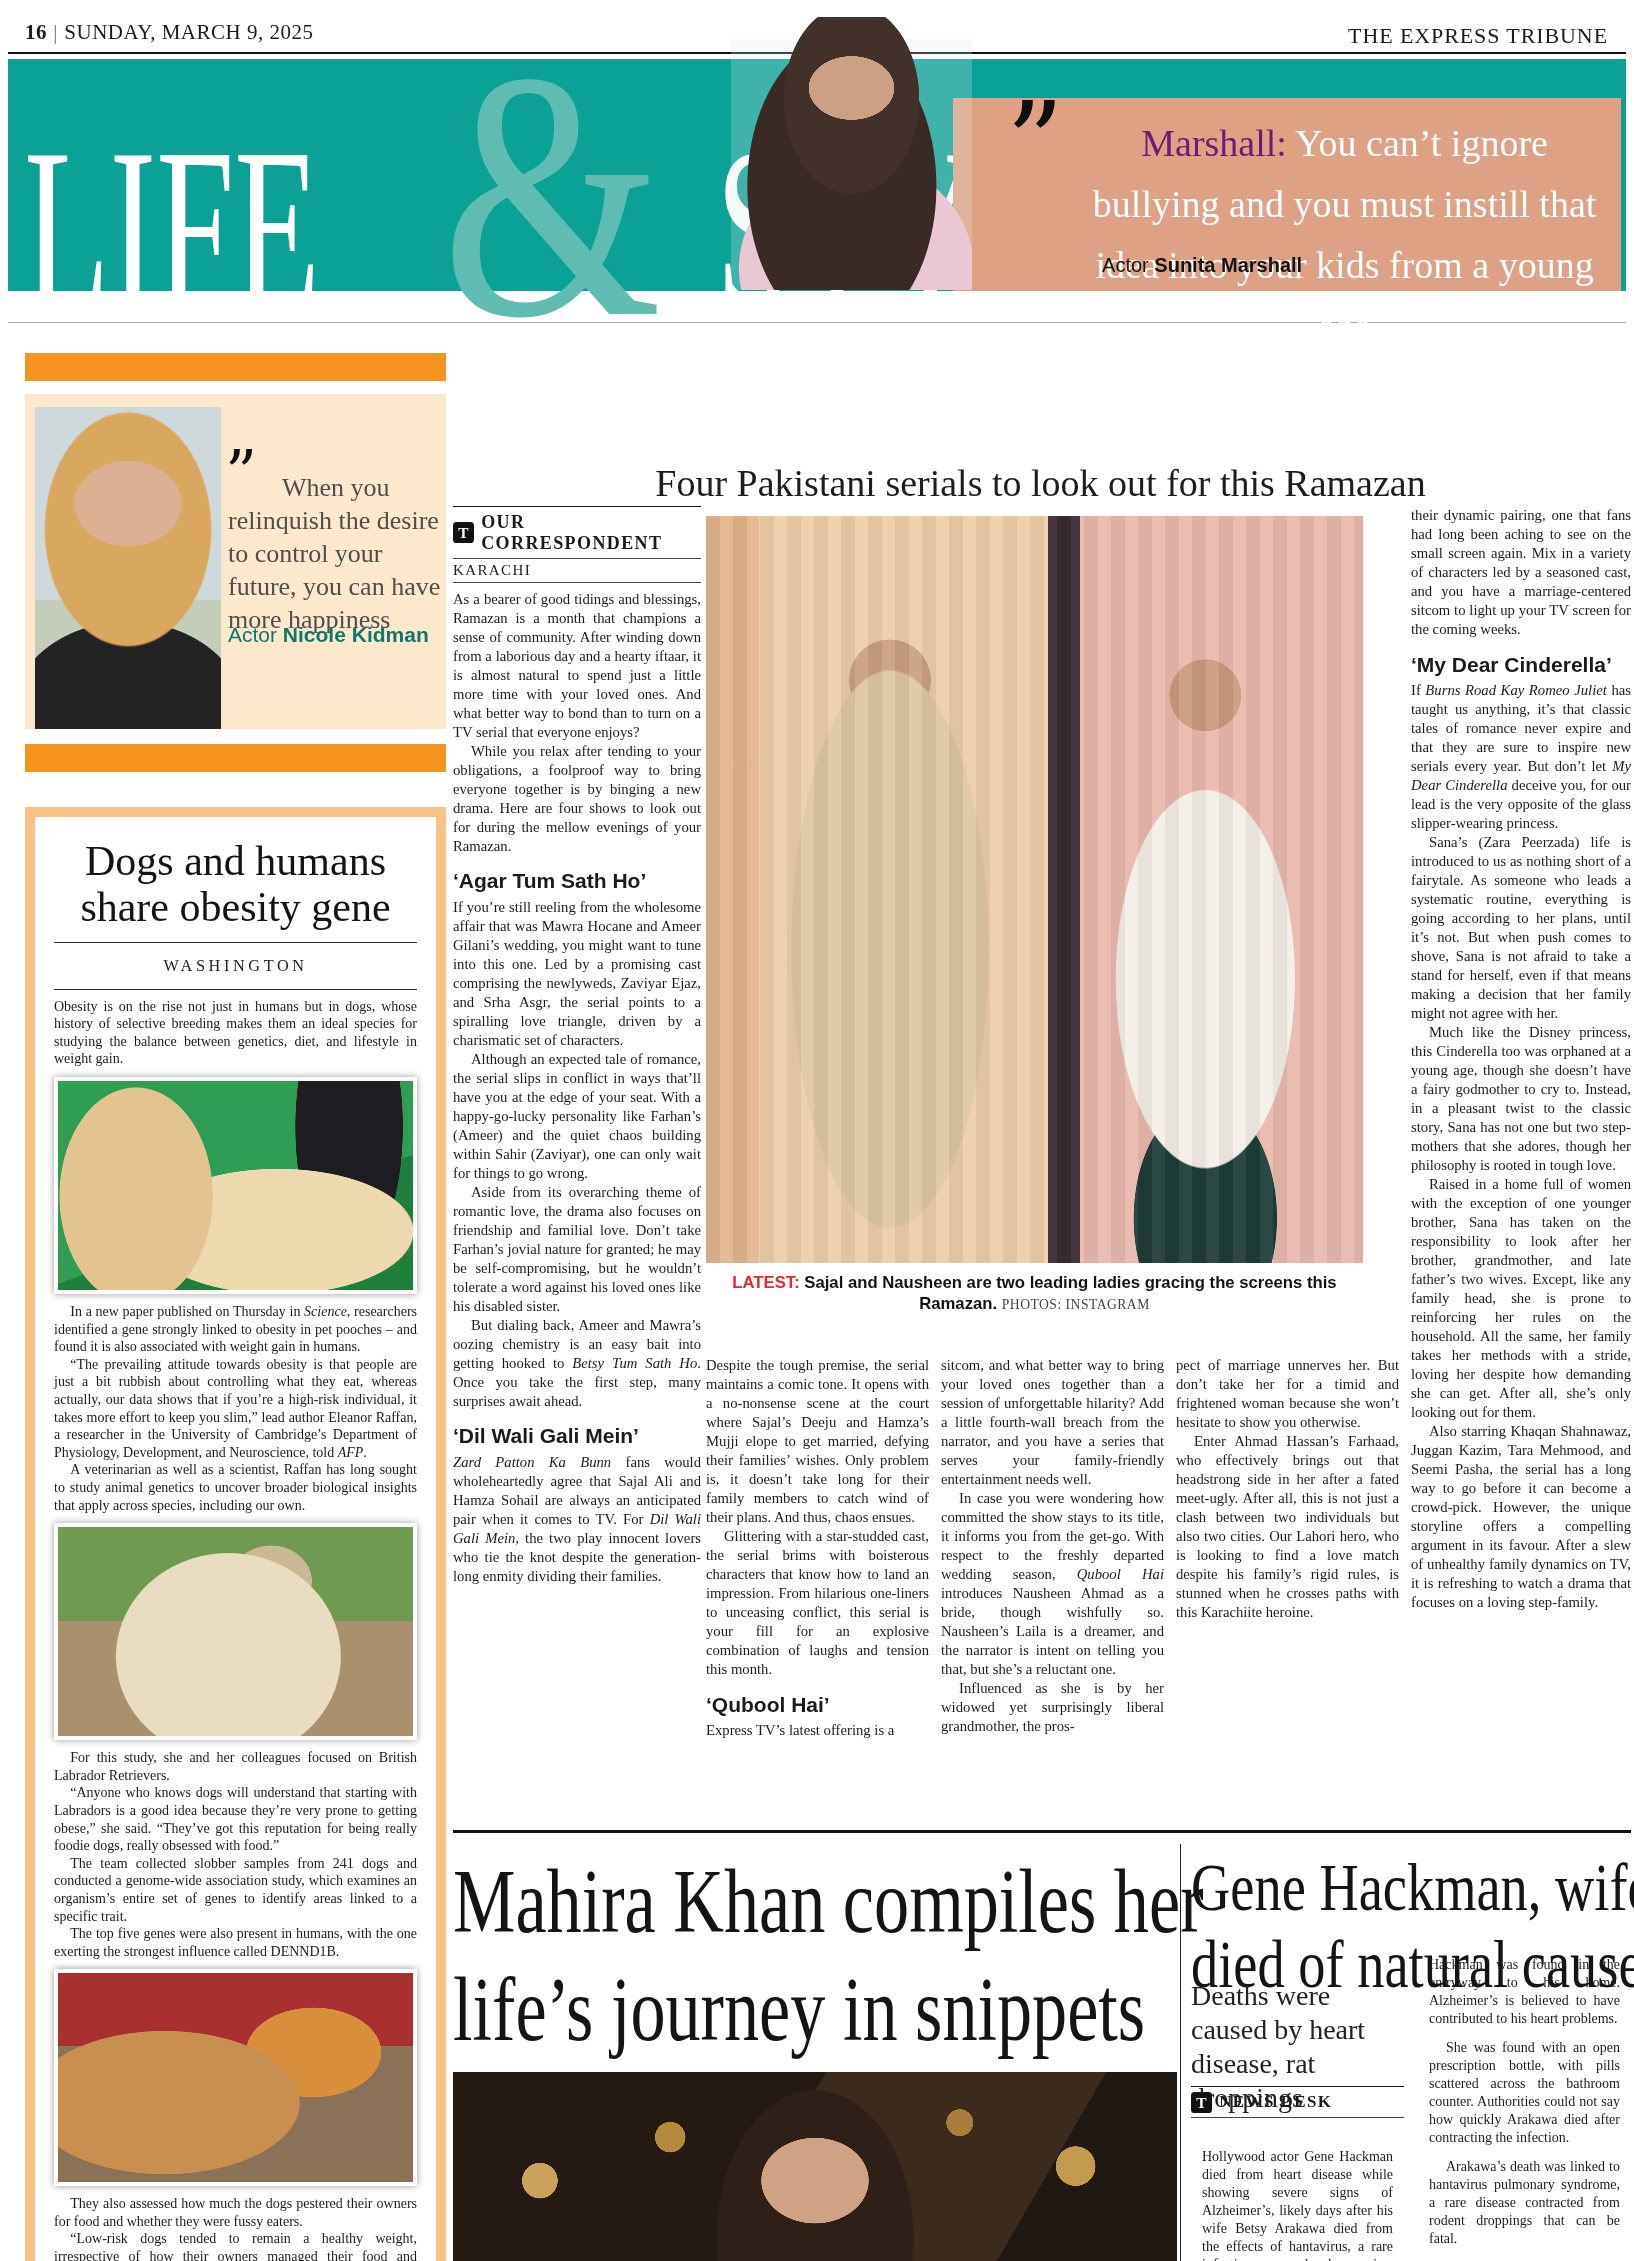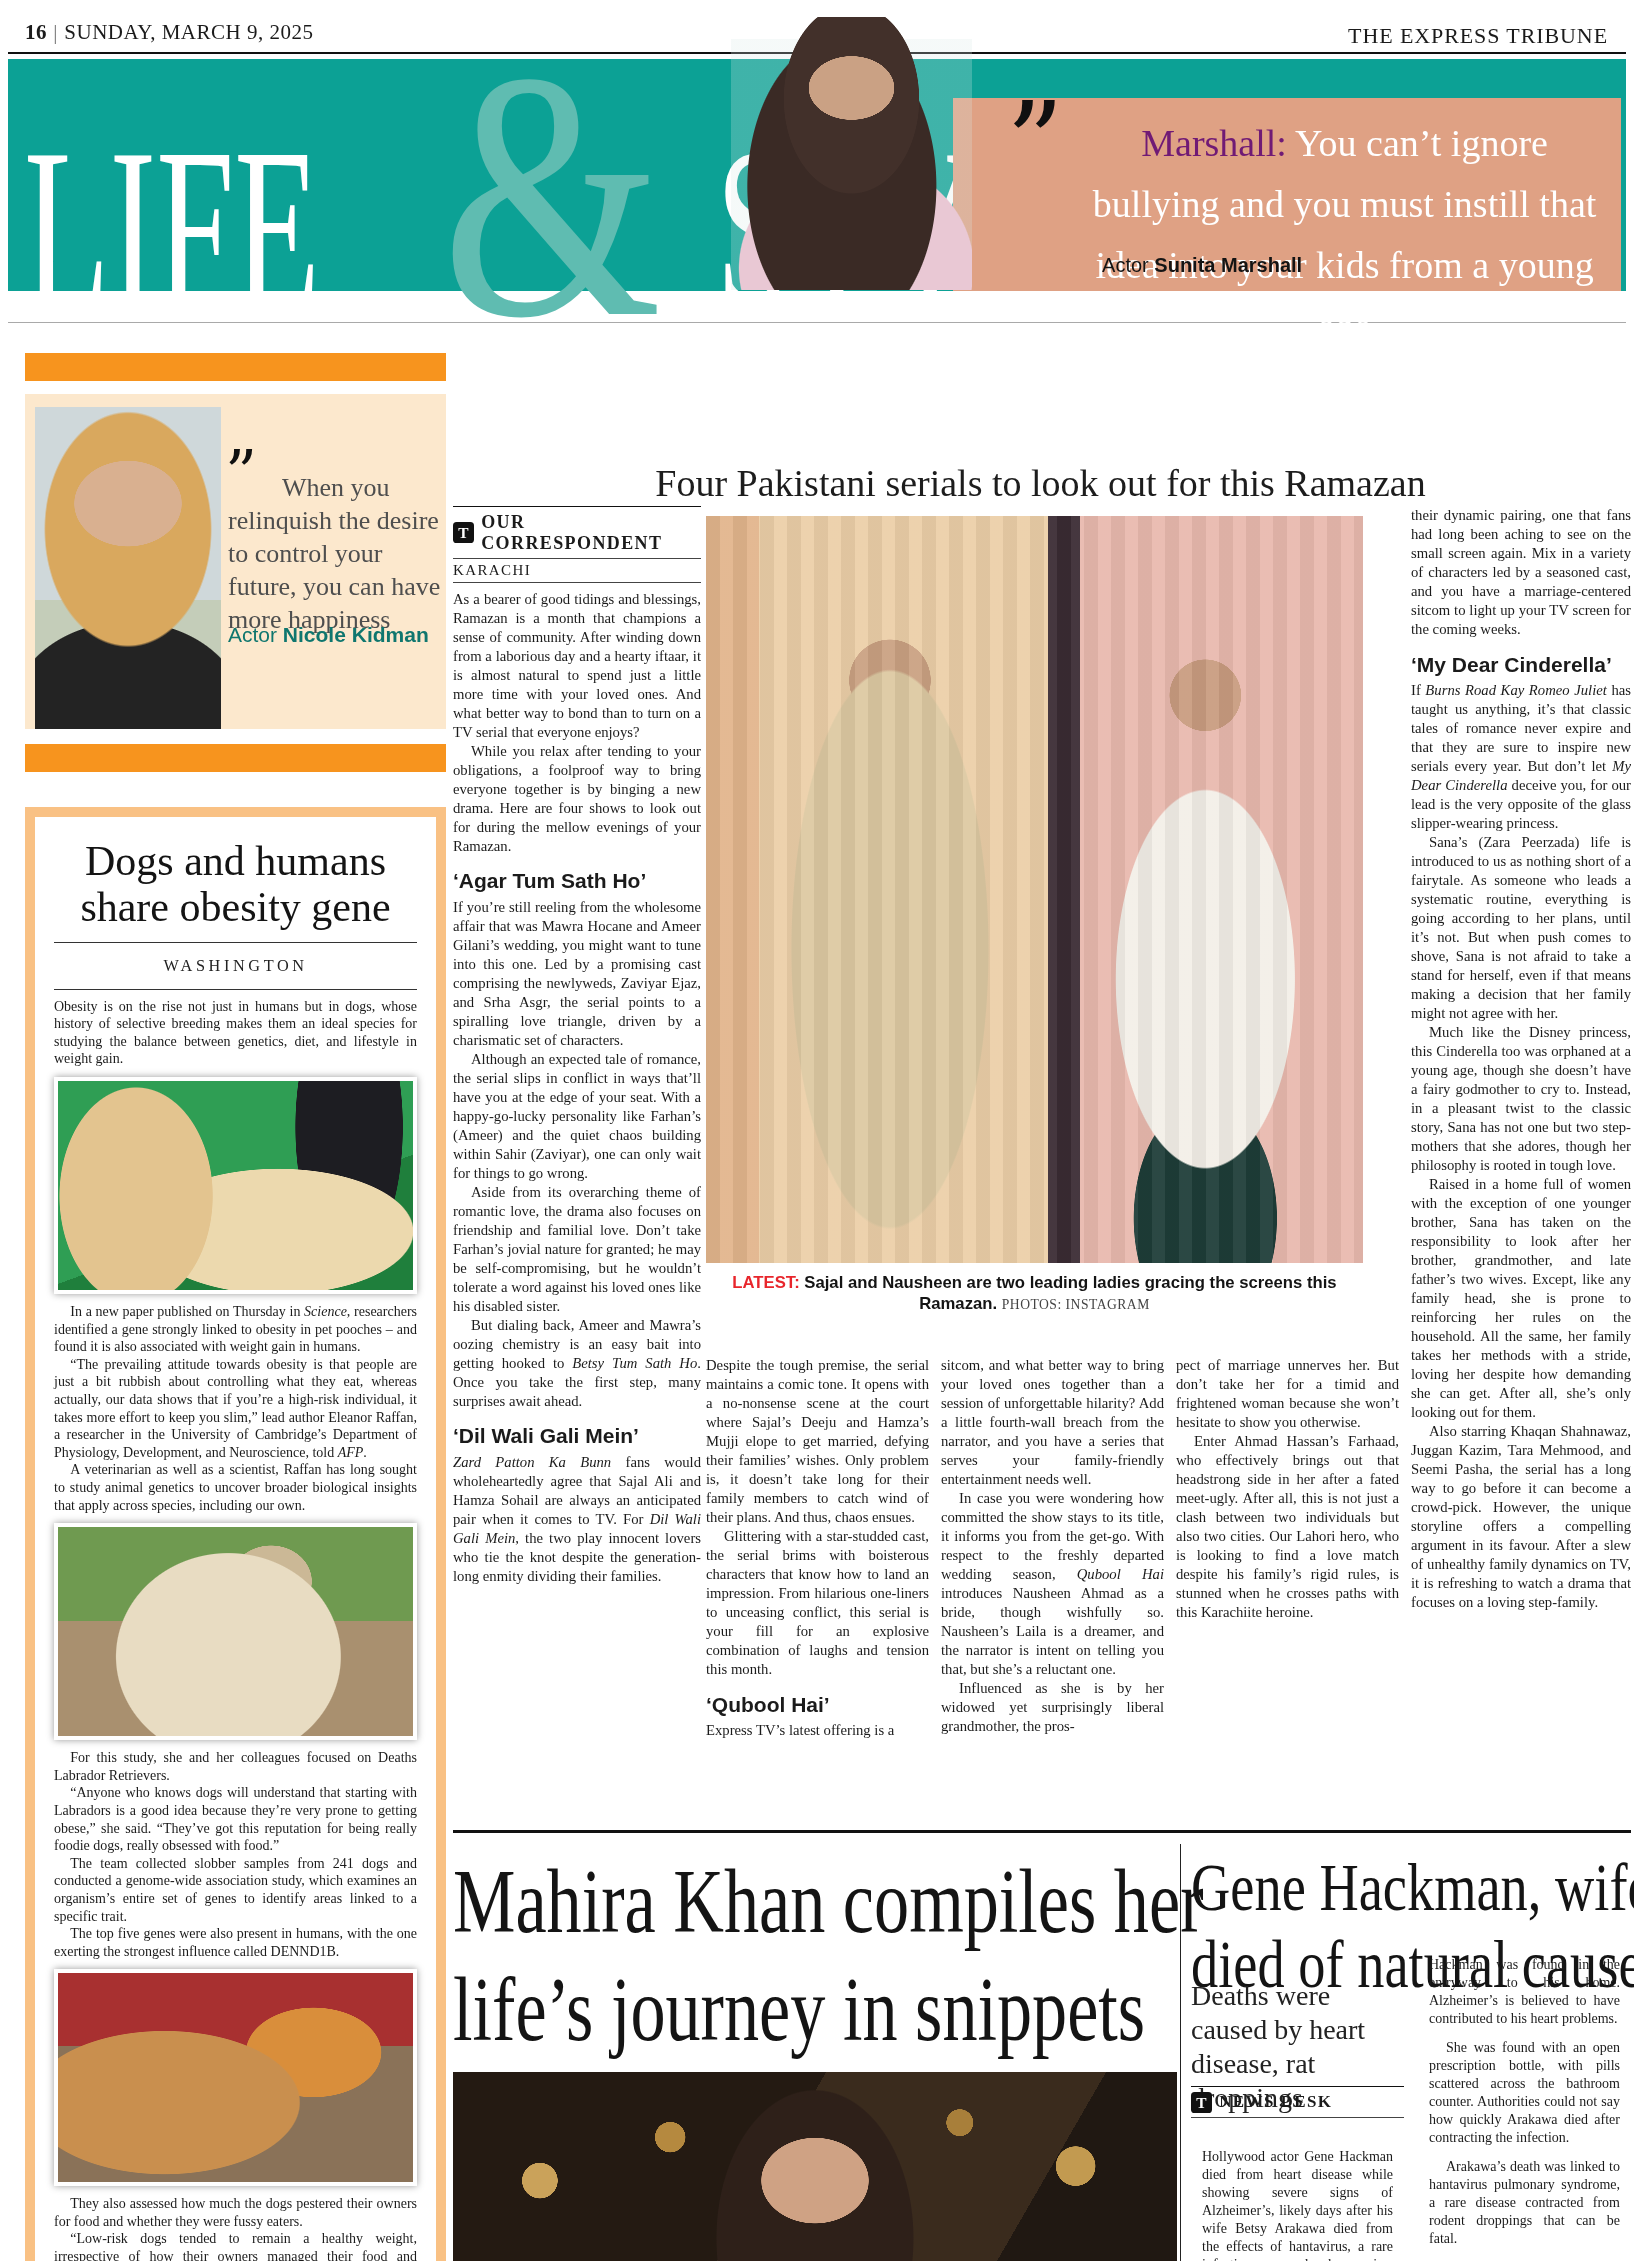--- a/index.html
+++ b/index.html
@@ -153,21 +153,21 @@
 
   <div class="abs dogs-box">
     <div class="dogs-hl">Dogs and humans share obesity gene</div>
     <div class="dateline-wrap">WASHINGTON</div>
     <p class="noind">Obesity is on the rise not just in humans but in dogs, whose history of selective breeding makes them an ideal species for studying the balance between genetics, diet, and lifestyle in weight gain.</p>
     <div class="side-photo photo-labs"></div>
     <p>In a new paper published on Thursday in <i>Science</i>, researchers identified a gene strongly linked to obesity in pet pooches – and found it is also associated with weight gain in humans.</p>
     <p>“The prevailing attitude towards obesity is that people are just a bit rubbish about controlling what they eat, whereas actually, our data shows that if you’re a high-risk individual, it takes more effort to keep you slim,” lead author Eleanor Raffan, a researcher in the University of Cambridge’s Department of Physiology, Development, and Neuroscience, told <i>AFP</i>.</p>
     <p>A veterinarian as well as a scientist, Raffan has long sought to study animal genetics to uncover broader biological insights that apply across species, including our own.</p>
     <div class="side-photo photo-pug"></div>
-    <p>For this study, she and her colleagues focused on Deaths Labrador Retrievers.</p>
+    <p>For this study, she and her colleagues focused on British Labrador Retrievers.</p>
     <p>“Anyone who knows dogs will understand that starting with Labradors is a good idea because they’re very prone to getting obese,” she said. “They’ve got this reputation for being really foodie dogs, really obsessed with food.”</p>
     <p>The team collected slobber samples from 241 dogs and conducted a genome-wide association study, which examines an organism’s entire set of genes to identify areas linked to a specific trait.</p>
     <p>The top five genes were also present in humans, with the one exerting the strongest influence called DENND1B.</p>
     <div class="side-photo photo-dogcat"></div>
     <p>They also assessed how much the dogs pestered their owners for food and whether they were fussy eaters.</p>
     <p>“Low-risk dogs tended to remain a healthy weight, irrespective of how their owners managed their food and exercise,” said Raffan. “But if you were a high-genetic-risk dog, then if your owners were complacent about diet and exercise, you were likely to get really, really overweight.”</p>
 
   </div>
 
   <div class="abs melo-sub">Four Pakistani serials to look out for this Ramazan</div>

